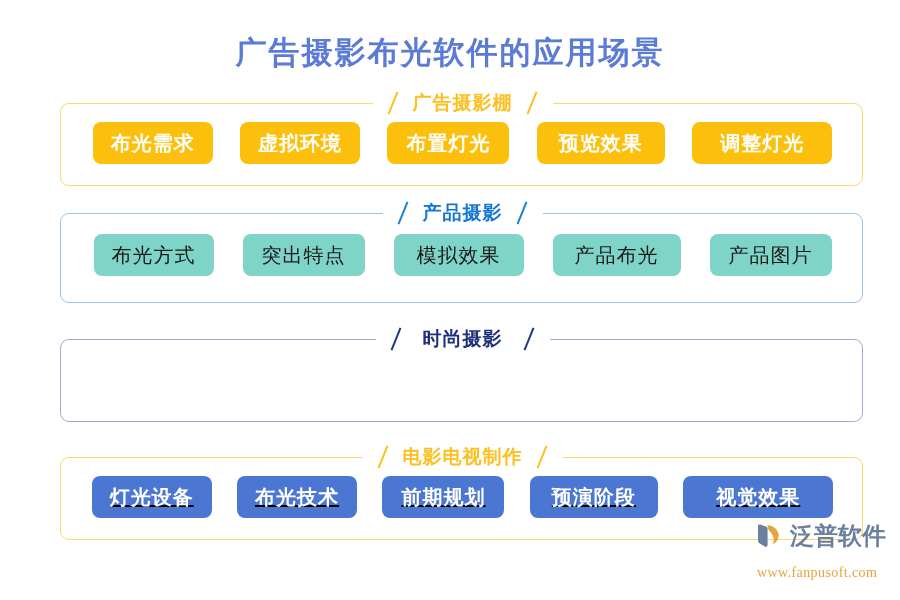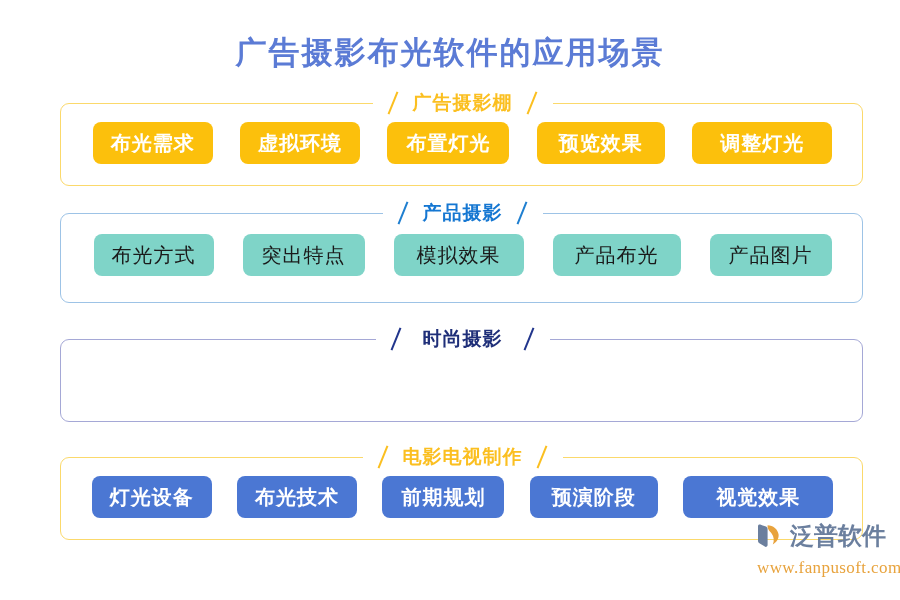--- a/index.html
+++ b/index.html
@@ -110,21 +110,21 @@
     width: 803px;
     display: flex;
     align-items: center;
     justify-content: space-around;
     box-sizing: border-box;
     padding: 0 18px;
   }
   .s1 .pills { top: 18px; }
   .s2 .pills { top: 20px; }
   .s3 .pills { top: 18px; }
-  .s4 .pills { top: 18px; }
+  .s4 .pills { top: 18px; text-decoration: underline; }
 
   .pill {
     height: 42px;
     line-height: 42px;
     border-radius: 8px;
     text-align: center;
     font-size: 20px;
     font-weight: bold;
     letter-spacing: 1px;
     white-space: nowrap;
@@ -165,23 +165,23 @@
   }
   .logo-word {
     font-size: 24px;
     font-weight: bold;
     color: #6b7f9e;
     letter-spacing: 0px;
     font-family: "Liberation Serif", "DejaVu Serif", serif;
     white-space: nowrap;
   }
   .logo-url {
-    margin-top: 6px;
+    margin-top: 13px;
     margin-left: 2px;
-    font-size: 17px;
+    font-size: 14px;
     color: #e8a33d;
     letter-spacing: 0.4px;
     font-family: "Liberation Serif", "DejaVu Serif", serif;
     white-space: nowrap;
   }
 </style>
 </head>
 <body>
 
 <div id="canvas">

